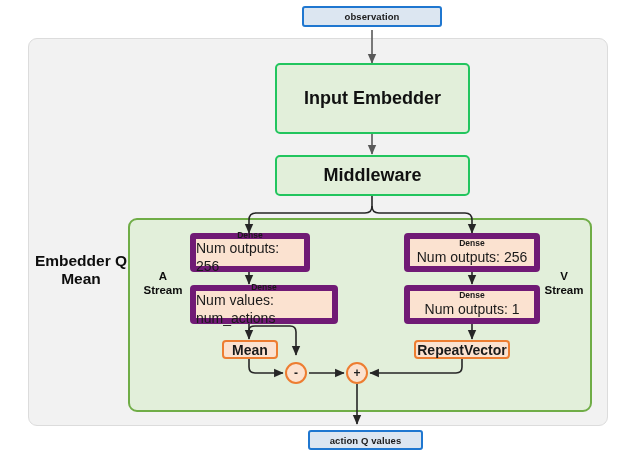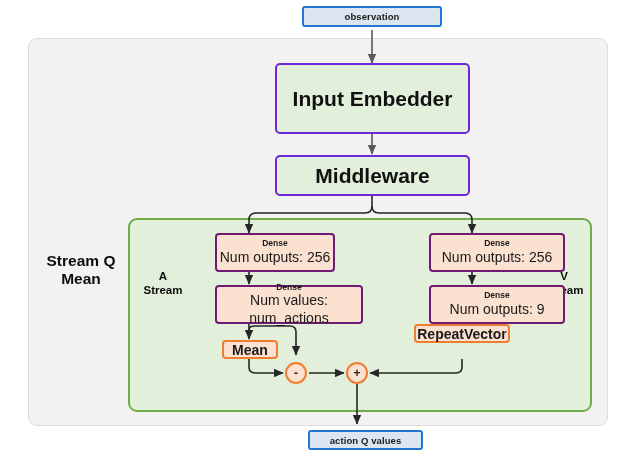--- a/index.html
+++ b/index.html
@@ -27,21 +27,21 @@
     height: 460px;
     pointer-events: none;
   }
   .node {
     position: absolute;
     box-sizing: border-box;
     display: flex;
     flex-direction: column;
     align-items: center;
     justify-content: center;
-    text-align: center;
+    text-align: left;
   }
   
   .outer-container {
     position: absolute;
     left: 28px;
     top: 38px;
     width: 580px;
     height: 388px;
     background: #f2f2f2;
     border: 1px solid #dcdcdc;
@@ -66,34 +66,33 @@
     border: 2px solid #1f77d0;
     border-radius: 3px;
     font-size: 9.5px;
     font-weight: bold;
     color: #1a1a1a;
     letter-spacing: 0.1px;
   }
   
   .green-box {
     background: #e2efda;
-    border: 2px solid #6d28d9;
+    border: 2px solid #22c55e;
     border-radius: 5px;
-    font-size: 21px;
+    font-size: 18px;
     font-weight: bold;
     color: #111111;
   }
   
   .orange-box {
     background: #fbe2d0;
-    border: 2px solid #701a75;
+    border: 6px solid #701a75;
     border-radius: 4px;
     color: #1a1a1a;
     line-height: 1.25;
-    margin-left: 25px;
   }
   .orange-box .title {
     font-size: 8.5px;
     font-weight: bold;
   }
   .orange-box .sub {
     font-size: 14px;
     font-weight: normal;
   }
   .orange-small {
@@ -189,21 +188,21 @@
 
   <div class="node green-box" style="left:275px; top:63px; width:195px; height:71px;">
     <span>Input Embedder</span>
   </div>
 
   <div class="node green-box" style="left:275px; top:155px; width:195px; height:41px;">
     <span>Middleware</span>
   </div>
 
   <div class="label label-head" style="left:34px; top:252px; width:94px;">
-    <div>Stream Q</div>
+    <div>Embedder Q</div>
     <div>Mean</div>
   </div>
 
   <div class="label label-stream" style="left:137px; top:270px; width:52px;">
     <div>A</div>
     <div>Stream</div>
   </div>
 
   <div class="label label-stream" style="left:538px; top:270px; width:52px;">
     <div>V</div>
@@ -224,24 +223,24 @@
     <span>Mean</span>
   </div>
 
   <div class="node orange-box" style="left:404px; top:233px; width:136px; height:39px;">
     <span class="title">Dense</span>
     <span class="sub">Num outputs: 256</span>
   </div>
 
   <div class="node orange-box" style="left:404px; top:285px; width:136px; height:39px;">
     <span class="title">Dense</span>
-    <span class="sub">Num outputs: 9</span>
-  </div>
-
-  <div class="node orange-small" style="left:414px; top:324px; width:96px; height:19px;">
+    <span class="sub">Num outputs: 1</span>
+  </div>
+
+  <div class="node orange-small" style="left:414px; top:340px; width:96px; height:19px;">
     <span>RepeatVector</span>
   </div>
 
   <div class="op-circle" style="left:285px; top:362px;">
     <span>-</span>
   </div>
 
   <div class="op-circle" style="left:346px; top:362px;">
     <span>+</span>
   </div>

